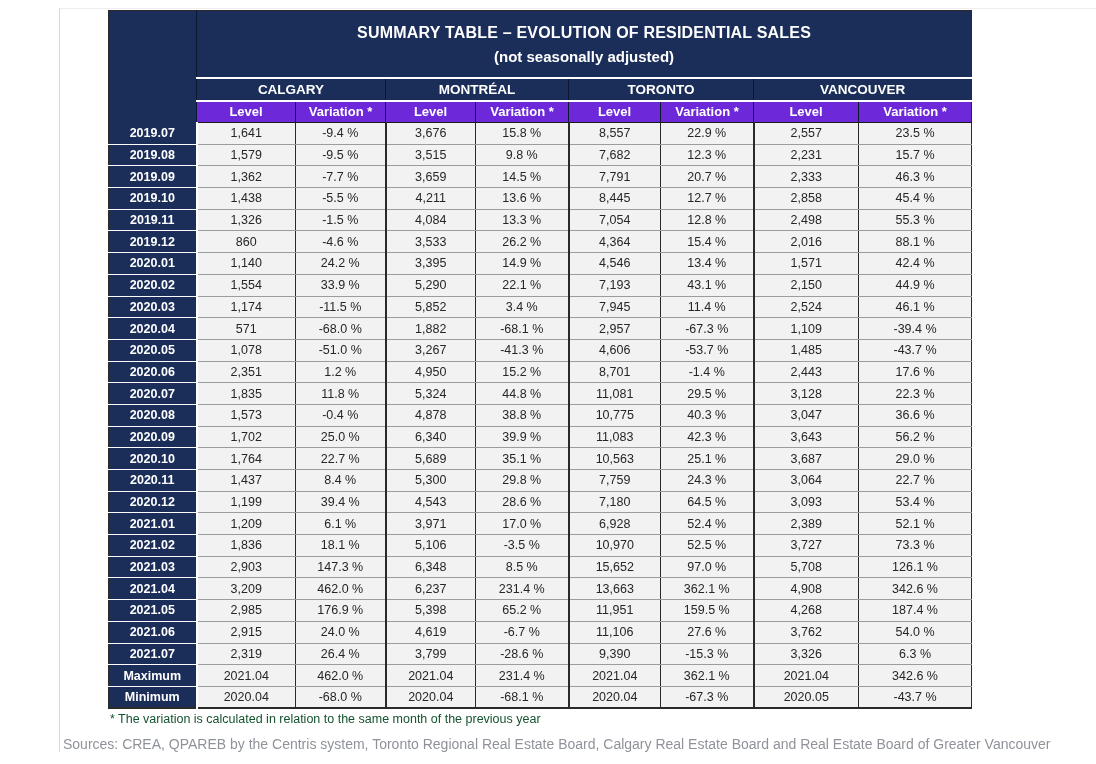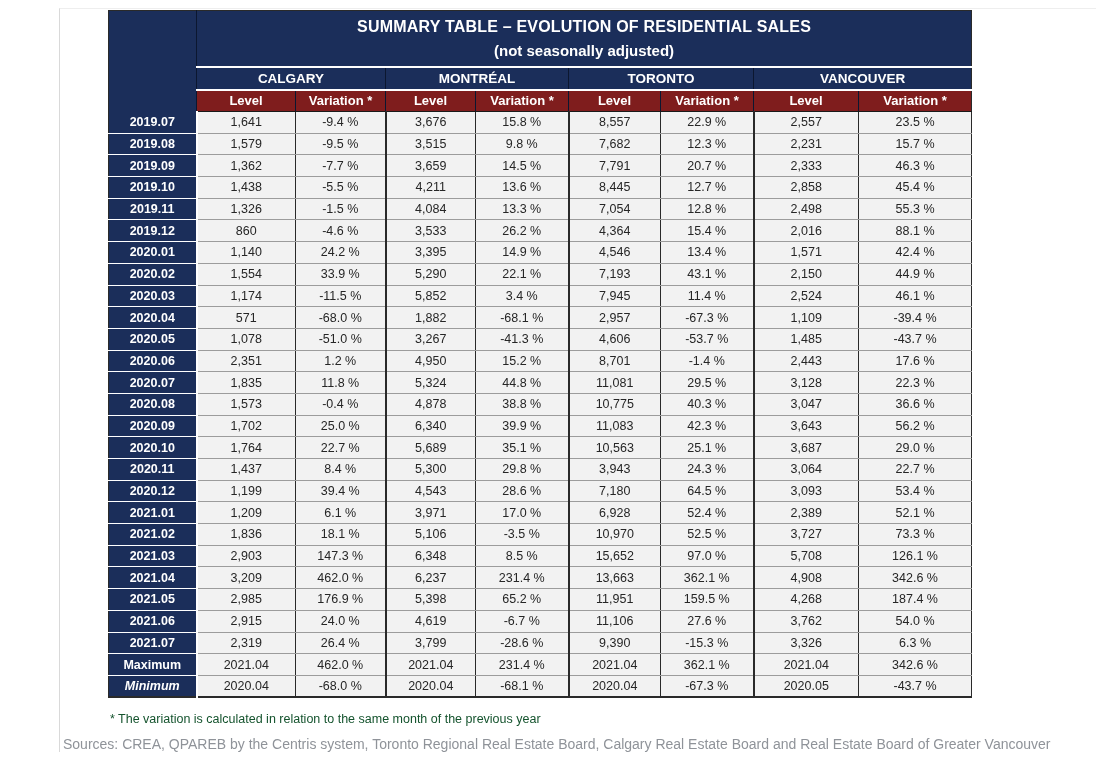--- a/index.html
+++ b/index.html
@@ -39,56 +39,56 @@
 
   th, td { text-align: center; vertical-align: middle; overflow: hidden; white-space: nowrap; }
 
   th.corner {
     background: #1b2e5a;
     border-right: 1px solid #0c1730;
   }
   th.title-cell {
     background: #1b2e5a;
     color: #ffffff;
-    height: 56px;
+    height: 67px;
     border-bottom: 2px solid #ffffff;
     padding: 4px 0;
   }
   .title-line { font-size: 16px; font-weight: bold; line-height: 1.55; letter-spacing: 0.2px; }
   .subtitle-line { font-size: 15px; font-weight: bold; line-height: 1.4; }
 
   th.city {
     background: #1b2e5a;
     color: #ffffff;
     font-size: 13.5px;
     font-weight: bold;
     height: 23px;
     border-bottom: 2px solid #ffffff;
     border-left: 1px solid #0c1730;
   }
   th.sub {
-    background: #7f1d1d;
+    background: #6d28d9;
     color: #ffffff;
     font-size: 13px;
     font-weight: bold;
     height: 22px;
     border-left: 1px solid #0c1730;
   }
   thead tr.sub-row th { border-bottom: 1px solid #1a1a1a; }
 
   tbody tr { height: 21.7px; }
   td.label {
     background: #1b2e5a;
     color: #ffffff;
     font-size: 12.5px;
     font-weight: bold;
     border-bottom: 1px solid #ffffff;
     border-right: 2px solid #ffffff;
   }
-  tbody tr:last-child td.label { border-bottom: none; font-style: italic; }
+  tbody tr:last-child td.label { border-bottom: none; }
   td.data {
     background: #f2f2f2;
     color: #262626;
     font-size: 12.5px;
     border-bottom: 1px solid #9c9c9c;
     border-top: 1px solid #ffffff;
     border-left: 1px solid #2a2a2a;
   }
   td.data.grp { border-left-width: 2px; }
   tbody tr.summary-row td.data { border-top: 1px solid #f7f7f7; }
@@ -324,21 +324,21 @@
         <td class="data">25.1 %</td>
         <td class="data grp">3,687</td>
         <td class="data">29.0 %</td>
       </tr>
       <tr>
         <td class="label">2020.11</td>
         <td class="data grp">1,437</td>
         <td class="data">8.4 %</td>
         <td class="data grp">5,300</td>
         <td class="data">29.8 %</td>
-        <td class="data grp">3,943</td>
+        <td class="data grp">7,759</td>
         <td class="data">24.3 %</td>
         <td class="data grp">3,064</td>
         <td class="data">22.7 %</td>
       </tr>
       <tr>
         <td class="label">2020.12</td>
         <td class="data grp">1,199</td>
         <td class="data">39.4 %</td>
         <td class="data grp">4,543</td>
         <td class="data">28.6 %</td>

